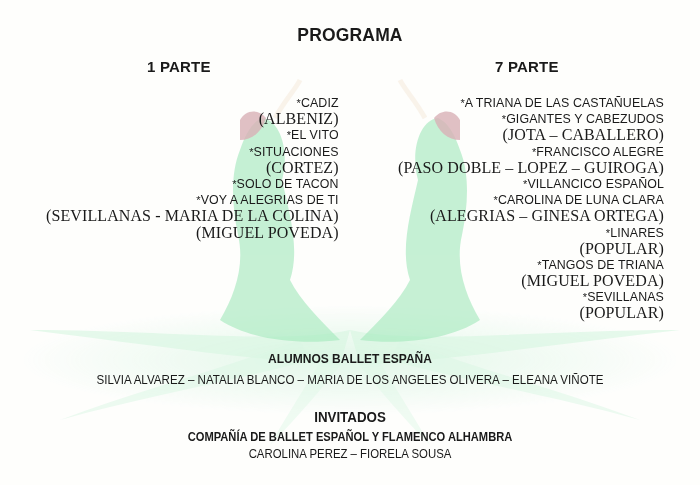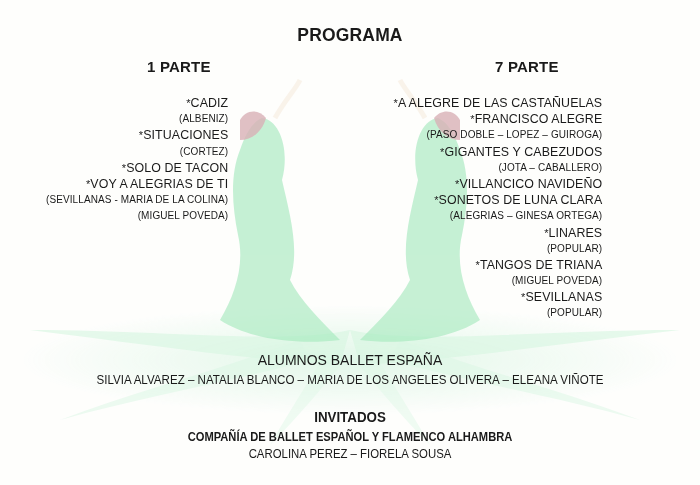--- a/index.html
+++ b/index.html
@@ -28,26 +28,26 @@
   .list { position: absolute; top: 95px; margin: 0; padding: 0; list-style: none; text-align: right; }
   .list1 { left: 35px; }
   .list2 { left: 387px; }
   .item { margin: 0; padding: 0; }
   .item-title {
     display: block; font-size: 12.4px; line-height: 16.2px; height: 16.2px;
     white-space: nowrap; letter-spacing: 0.1px;
   }
   .item-title .star { display: inline-block; width: 11px; font-size: 11px; }
   .item-sub {
-    display: block; font-size: 10px; line-height: 16.2px; height: 16.2px;
-    padding-left: 11px; white-space: nowrap; letter-spacing: 0.1px;
+    display: block; font-size: 16px; line-height: 16.2px; height: 16.2px;
+    padding-left: 11px; white-space: nowrap; letter-spacing: 0.1px; font-family: Liberation Serif, serif;
   }
 
   .center-block { position: absolute; left: 0; width: 700px; text-align: center; white-space: nowrap; }
-  .alumnos-head { top: 352px; font-size: 14px; font-weight: normal; }
+  .alumnos-head { top: 352px; font-size: 12px; font-weight: bold; }
   .alumnos-names { top: 373px; font-size: 12.6px; transform: scaleX(0.92); }
   .invitados-head { top: 409px; font-size: 14.5px; font-weight: bold; transform: scaleX(0.92); }
   .invitados-company { top: 430px; font-size: 12.4px; font-weight: bold; transform: scaleX(0.9); }
   .invitados-names { top: 447px; font-size: 12.4px; transform: scaleX(0.92); }
 </style>
 </head>
 <body>
 
 <svg class="bg" viewBox="0 0 700 485" xmlns="http://www.w3.org/2000/svg">
   <defs>
@@ -87,53 +87,54 @@
 
   <div class="col-head col1-head">1 PARTE</div>
   <div class="col-head col2-head">7 PARTE</div>
 
   <ul class="list list1" id="list1">
       <li class="item">
         <span class="item-title"><span class="star">*</span><span>CADIZ</span></span>
         <span class="item-sub">(ALBENIZ)</span>
       </li>
       <li class="item">
+        <span class="item-title"><span class="star">*</span><span>EL VITO</span></span>
       </li>
       <li class="item">
         <span class="item-title"><span class="star">*</span><span>SITUACIONES</span></span>
         <span class="item-sub">(CORTEZ)</span>
       </li>
       <li class="item">
         <span class="item-title"><span class="star">*</span><span>SOLO DE TACON</span></span>
       </li>
       <li class="item">
         <span class="item-title"><span class="star">*</span><span>VOY A ALEGRIAS DE TI</span></span>
         <span class="item-sub">(SEVILLANAS - MARIA DE LA COLINA)</span>
       </li>
       <li class="item">
         <span class="item-sub">(MIGUEL POVEDA)</span>
       </li>
     </ul>
   <ul class="list list2" id="list2">
       <li class="item">
-        <span class="item-title"><span class="star">*</span><span>A ALEGRE DE LAS CASTAÑUELAS</span></span>
+        <span class="item-title"><span class="star">*</span><span>A TRIANA DE LAS CASTAÑUELAS</span></span>
+      </li>
+      <li class="item">
+        <span class="item-title"><span class="star">*</span><span>GIGANTES Y CABEZUDOS</span></span>
+        <span class="item-sub">(JOTA – CABALLERO)</span>
       </li>
       <li class="item">
         <span class="item-title"><span class="star">*</span><span>FRANCISCO ALEGRE</span></span>
         <span class="item-sub">(PASO DOBLE – LOPEZ – GUIROGA)</span>
       </li>
       <li class="item">
-        <span class="item-title"><span class="star">*</span><span>GIGANTES Y CABEZUDOS</span></span>
-        <span class="item-sub">(JOTA – CABALLERO)</span>
+        <span class="item-title"><span class="star">*</span><span>VILLANCICO ESPAÑOL</span></span>
       </li>
       <li class="item">
-        <span class="item-title"><span class="star">*</span><span>VILLANCICO NAVIDEÑO</span></span>
-      </li>
-      <li class="item">
-        <span class="item-title"><span class="star">*</span><span>SONETOS DE LUNA CLARA</span></span>
+        <span class="item-title"><span class="star">*</span><span>CAROLINA DE LUNA CLARA</span></span>
         <span class="item-sub">(ALEGRIAS – GINESA ORTEGA)</span>
       </li>
       <li class="item">
         <span class="item-title"><span class="star">*</span><span>LINARES</span></span>
         <span class="item-sub">(POPULAR)</span>
       </li>
       <li class="item">
         <span class="item-title"><span class="star">*</span><span>TANGOS DE TRIANA</span></span>
         <span class="item-sub">(MIGUEL POVEDA)</span>
       </li>

